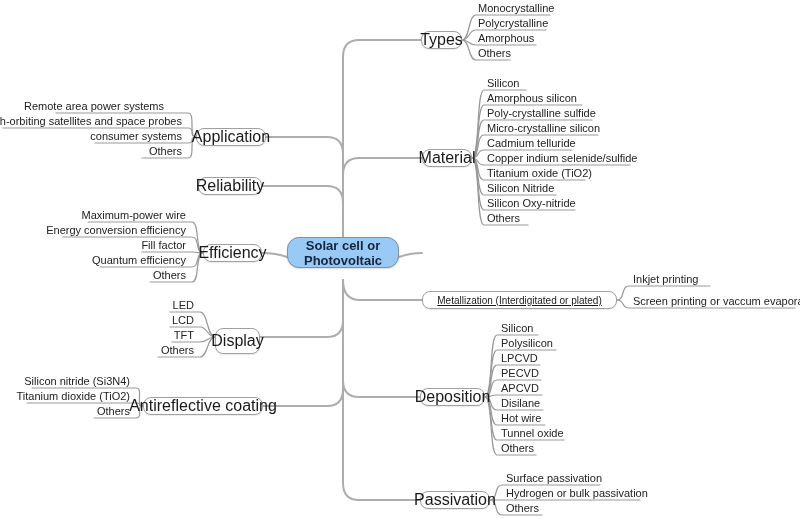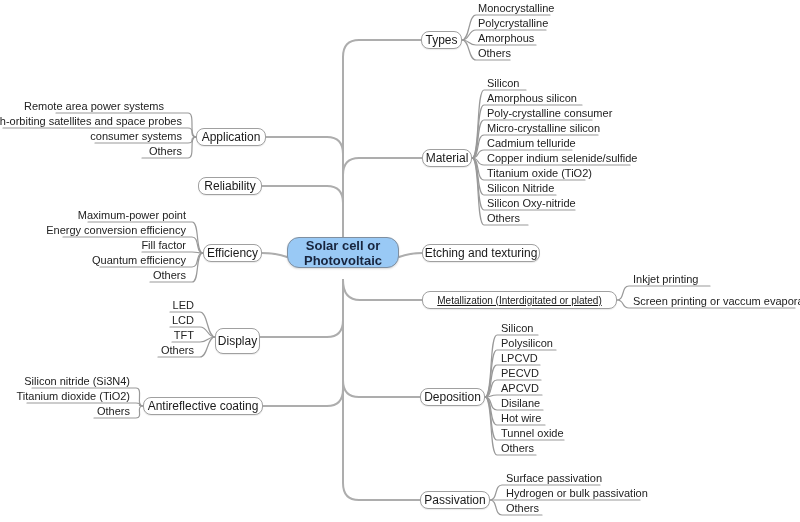--- a/index.html
+++ b/index.html
@@ -5,21 +5,21 @@
   html,body{margin:0;padding:0;background:#fff;}
   .map{
     position:relative;width:800px;height:522px;overflow:hidden;background:#ffffff;
     font-family:"Liberation Sans","DejaVu Sans",sans-serif;
   }
   .edges{position:absolute;left:0;top:0;}
   .node{
     position:absolute;box-sizing:border-box;background:#fff;
     border:1px solid #a0a0a0;border-radius:8px;
     display:flex;align-items:center;justify-content:center;
-    font-size:12px;color:#1a1a1a;white-space:nowrap;
+    font-size:16px;color:#1a1a1a;white-space:nowrap;
     box-shadow:0 1px 1px rgba(0,0,0,0.08);
   }
   .node.small{font-size:10px;text-decoration:underline;}
   .center-node{
     position:absolute;box-sizing:border-box;
     background:#99c9f5;border:1.5px solid #7f8fa0;border-radius:12px;
     display:flex;align-items:center;justify-content:center;text-align:center;
     font-size:13px;font-weight:bold;color:#17243d;line-height:15px;
     box-shadow:0 1px 2px rgba(0,0,0,0.15);
   }
@@ -111,23 +111,20 @@
   <div class="center-node" style="left:287px;top:237px;width:112px;height:31px;padding:0 6px;">
     <span>Solar cell or Photovoltaic</span>
   </div>
 
   <div class="node" style="left:421px;top:31px;width:41px;height:18px;">
       <span>Types</span>
     </div>
   <div class="node" style="left:422px;top:149px;width:50px;height:18px;">
       <span>Material</span>
     </div>
-  <div class="node" style="left:422px;top:244px;width:118px;height:18px;">
-      <span>Etching and texturing</span>
-    </div>
   <div class="node small" style="left:422px;top:291px;width:195px;height:18px;">
       <span>Metallization (Interdigitated or plated)</span>
     </div>
   <div class="node" style="left:420px;top:388px;width:65px;height:18px;">
       <span>Deposition</span>
     </div>
   <div class="node" style="left:420px;top:491px;width:70px;height:18px;">
       <span>Passivation</span>
     </div>
 
@@ -147,21 +144,21 @@
       <span>Antireflective coating</span>
     </div>
 
   <div class="leaf r" style="left:478px;top:1px;">Monocrystalline</div>
   <div class="leaf r" style="left:478px;top:16px;">Polycrystalline</div>
   <div class="leaf r" style="left:478px;top:31px;">Amorphous</div>
   <div class="leaf r" style="left:478px;top:46px;">Others</div>
 
   <div class="leaf r" style="left:487px;top:76px;">Silicon</div>
   <div class="leaf r" style="left:487px;top:91px;">Amorphous silicon</div>
-  <div class="leaf r" style="left:487px;top:106px;">Poly-crystalline consumer</div>
+  <div class="leaf r" style="left:487px;top:106px;">Poly-crystalline sulfide</div>
   <div class="leaf r" style="left:487px;top:121px;">Micro-crystalline silicon</div>
   <div class="leaf r" style="left:487px;top:136px;">Cadmium telluride</div>
   <div class="leaf r" style="left:487px;top:151px;">Copper indium selenide/sulfide</div>
   <div class="leaf r" style="left:487px;top:166px;">Titanium oxide (TiO2)</div>
   <div class="leaf r" style="left:487px;top:181px;">Silicon Nitride</div>
   <div class="leaf r" style="left:487px;top:196px;">Silicon Oxy-nitride</div>
   <div class="leaf r" style="left:487px;top:211px;">Others</div>
 
   <div class="leaf r" style="left:633px;top:272px;">Inkjet printing</div>
   <div class="leaf r" style="left:633px;top:294px;">Screen printing or vaccum evaporation</div>
@@ -178,21 +175,21 @@
 
   <div class="leaf r" style="left:506px;top:471px;">Surface passivation</div>
   <div class="leaf r" style="left:506px;top:486px;">Hydrogen or bulk passivation</div>
   <div class="leaf r" style="left:506px;top:501px;">Others</div>
 
   <div class="leaf l" style="right:636px;top:99px;text-align:right;">Remote area power systems</div>
   <div class="leaf l" style="right:618px;top:114px;">Earth-orbiting satellites and space probes</div>
   <div class="leaf l" style="right:618px;top:129px;">consumer systems</div>
   <div class="leaf l" style="right:618px;top:144px;">Others</div>
 
-  <div class="leaf l" style="right:614px;top:208px;">Maximum-power point</div>
+  <div class="leaf l" style="right:614px;top:208px;">Maximum-power wire</div>
   <div class="leaf l" style="right:614px;top:223px;">Energy conversion efficiency</div>
   <div class="leaf l" style="right:614px;top:238px;">Fill factor</div>
   <div class="leaf l" style="right:614px;top:253px;">Quantum efficiency</div>
   <div class="leaf l" style="right:614px;top:268px;">Others</div>
 
   <div class="leaf l" style="right:606px;top:298px;">LED</div>
   <div class="leaf l" style="right:606px;top:313px;">LCD</div>
   <div class="leaf l" style="right:606px;top:328px;">TFT</div>
   <div class="leaf l" style="right:606px;top:343px;">Others</div>
 

